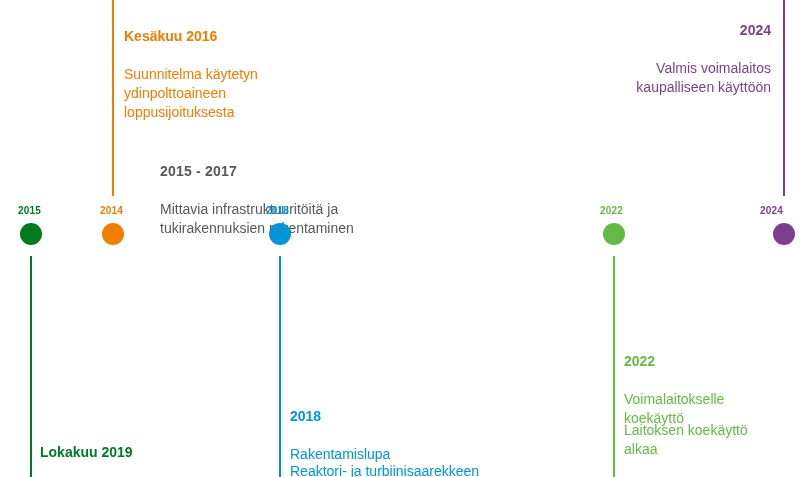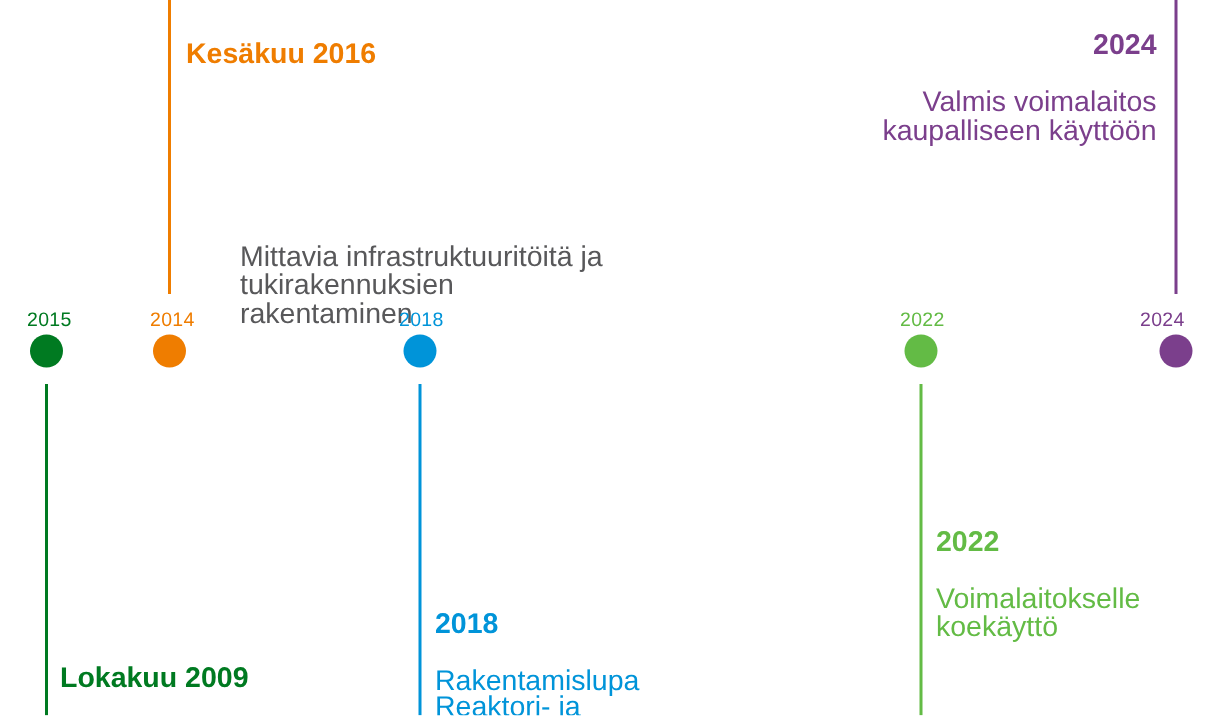--- a/index.html
+++ b/index.html
@@ -23,29 +23,29 @@
   }
   
   .node {
     position: absolute;
     width: 22px;
     height: 22px;
     border-radius: 50%;
   }
   .node-label {
     position: absolute;
-    font-size: 13px;
-    font-weight: normal;
+    font-size: 10px;
+    font-weight: bold;
     letter-spacing: 0.2px;
     white-space: nowrap;
   }
   
   .block {
     position: absolute;
-    font-size: 19px;
+    font-size: 14px;
     line-height: 19px;
     white-space: pre-line;
   }
   .block .ttl {
     font-weight: bold;
     display: block;
   }
   .block .body {
     display: block;
     font-weight: normal;
@@ -70,62 +70,70 @@
   <div class="conn" style="left:783px; top:0px; height:196px; background:#7b3f8c;"></div>
 
   <div class="conn" style="left:30px; top:256px; height:221px; background:#007a21;"></div>
 
   <div class="conn" style="left:279px; top:256px; height:221px; background:#0094d9;"></div>
 
   <div class="conn" style="left:613px; top:256px; height:221px; background:#63bb45;"></div>
 
   <div class="block" style="left:124px; top:8px; color:#ef7d00; width:230px;">
     <span class="ttl">Kesäkuu 2016</span>
+    <span class="body">Suunnitelma käytetyn
+ydinpolttoaineen
+loppusijoituksesta</span>
   </div>
 
   <div class="block right" style="left:533px; top:2px; width:238px; color:#7b3f8c;">
     <span class="ttl">2024</span>
     <span class="body">Valmis voimalaitos
 kaupalliseen käyttöön</span>
   </div>
 
   <div class="block gray" style="left:160px; top:143px; width:260px;">
+    <span class="ttl">2015 - 2017</span>
     <span class="body"> Mittavia infrastruktuuritöitä ja
 tukirakennuksien rakentaminen</span>
   </div>
 
 
   <div class="node-label" style="left:18px; top:205px; color:#007a21;">2015</div>
   <div class="node-label" style="left:100px; top:205px; color:#ef7d00;">2014</div>
   <div class="node-label" style="left:266px; top:205px; color:#0094d9;">2018</div>
   <div class="node-label" style="left:600px; top:205px; color:#63bb45;">2022</div>
   <div class="node-label" style="left:760px; top:205px; color:#7b3f8c;">2024</div>
 
   <div class="node" style="left:20px; top:223px; background:#007a21;"></div>
   <div class="node" style="left:102px; top:223px; background:#ef7d00;"></div>
   <div class="node" style="left:269px; top:223px; background:#0094d9;"></div>
   <div class="node" style="left:603px; top:223px; background:#63bb45;"></div>
   <div class="node" style="left:773px; top:223px; background:#7b3f8c;"></div>
 
 
   <div class="block" style="left:40px; top:424px; width:210px; color:#007a21;">
-    <span class="ttl">Lokakuu 2009</span>
+    <span class="ttl">Lokakuu 2019</span>
     
   </div>
 
   <div class="block" style="left:290px; top:388px; width:240px; color:#0094d9;">
     <span class="ttl">2018</span>
     <span class="body">Rakentamislupa</span>
   </div>
 
   <div class="block" style="left:290px; top:443px; width:250px; color:#0094d9;">
     <span class="body">Reaktori- ja turbiinisaarekkeen
 rakentaminen alkaa</span>
   </div>
 
   <div class="block" style="left:624px; top:333px; width:170px; color:#63bb45;">
     <span class="ttl">2022</span>
     <span class="body">Voimalaitokselle
 koekäyttö</span>
   </div>
 
+  <div class="block" style="left:624px; top:402px; width:170px; color:#63bb45;">
+    <span class="body">Laitoksen koekäyttö
+alkaa</span>
+  </div>
 
 </div>
 
 </body></html>

